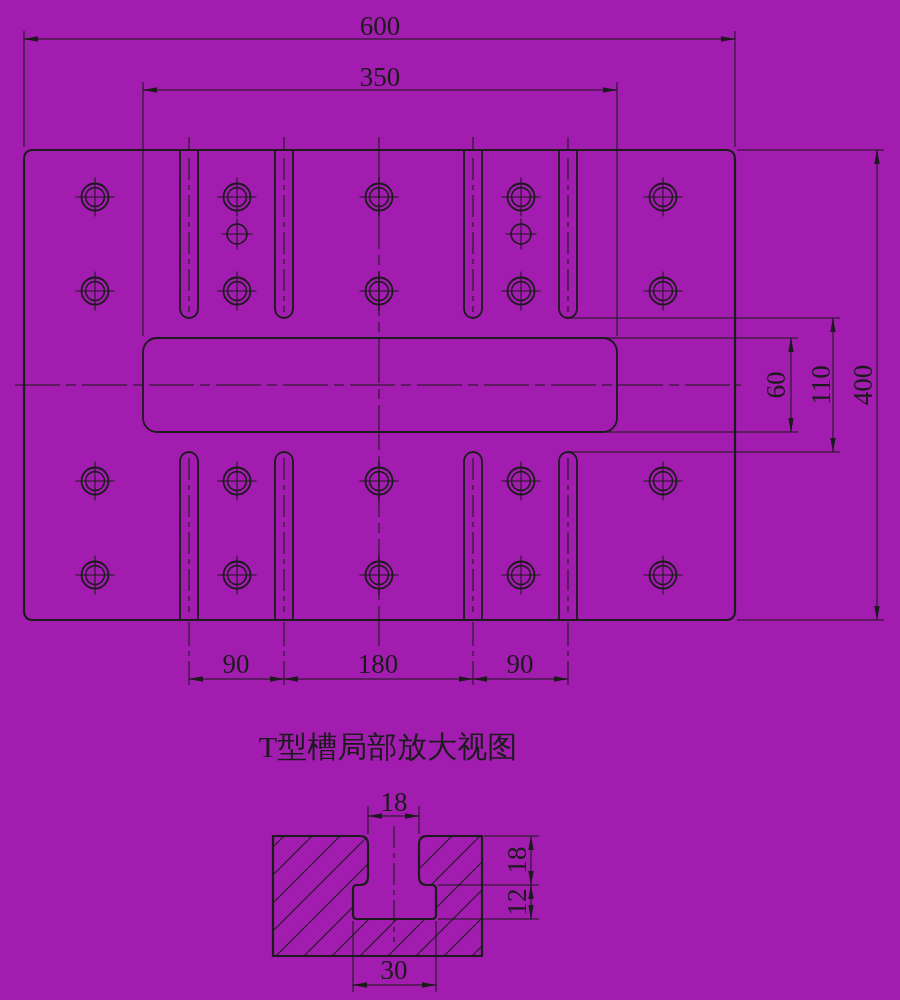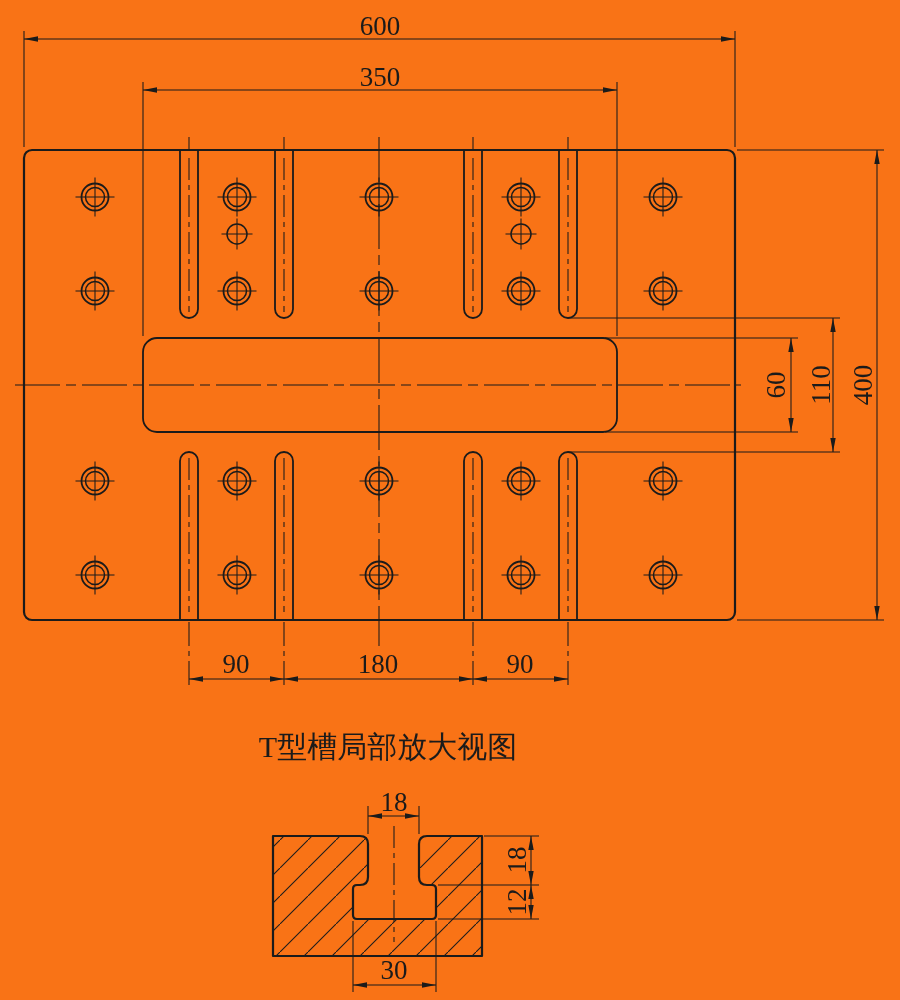--- a/index.html
+++ b/index.html
@@ -1,16 +1,16 @@
 <!DOCTYPE html>
 <html><head>
 <meta charset="utf-8">
 <style>
   html,body{margin:0;padding:0;background:#ffffff;}
-  .stage{position:relative;width:900px;height:1000px;background:#f97316;overflow:hidden;
+  .stage{position:relative;width:900px;height:1000px;background:#a21caf;overflow:hidden;
          font-family:"Liberation Serif","DejaVu Serif",serif;}
   svg{position:absolute;left:0;top:0;}
   .outline   {fill:none;stroke:#1b1b1b;stroke-width:2.2;}
   .slotline  {fill:none;stroke:#1b1b1b;stroke-width:1.8;}
   .holeOuter {fill:none;stroke:#1b1b1b;stroke-width:1.8;}
   .holeInner {fill:none;stroke:#1b1b1b;stroke-width:1.5;}
   .thin      {fill:none;stroke:#1b1b1b;stroke-width:1.05;}
   .center    {fill:none;stroke:#1b1b1b;stroke-width:1.05;stroke-dasharray:45 6 10 6;}
   .centerS   {fill:none;stroke:#1b1b1b;stroke-width:1.05;stroke-dasharray:22 5 5 5;}
   .extDash   {fill:none;stroke:#1b1b1b;stroke-width:1.05;stroke-dasharray:24 5 5 5;}

